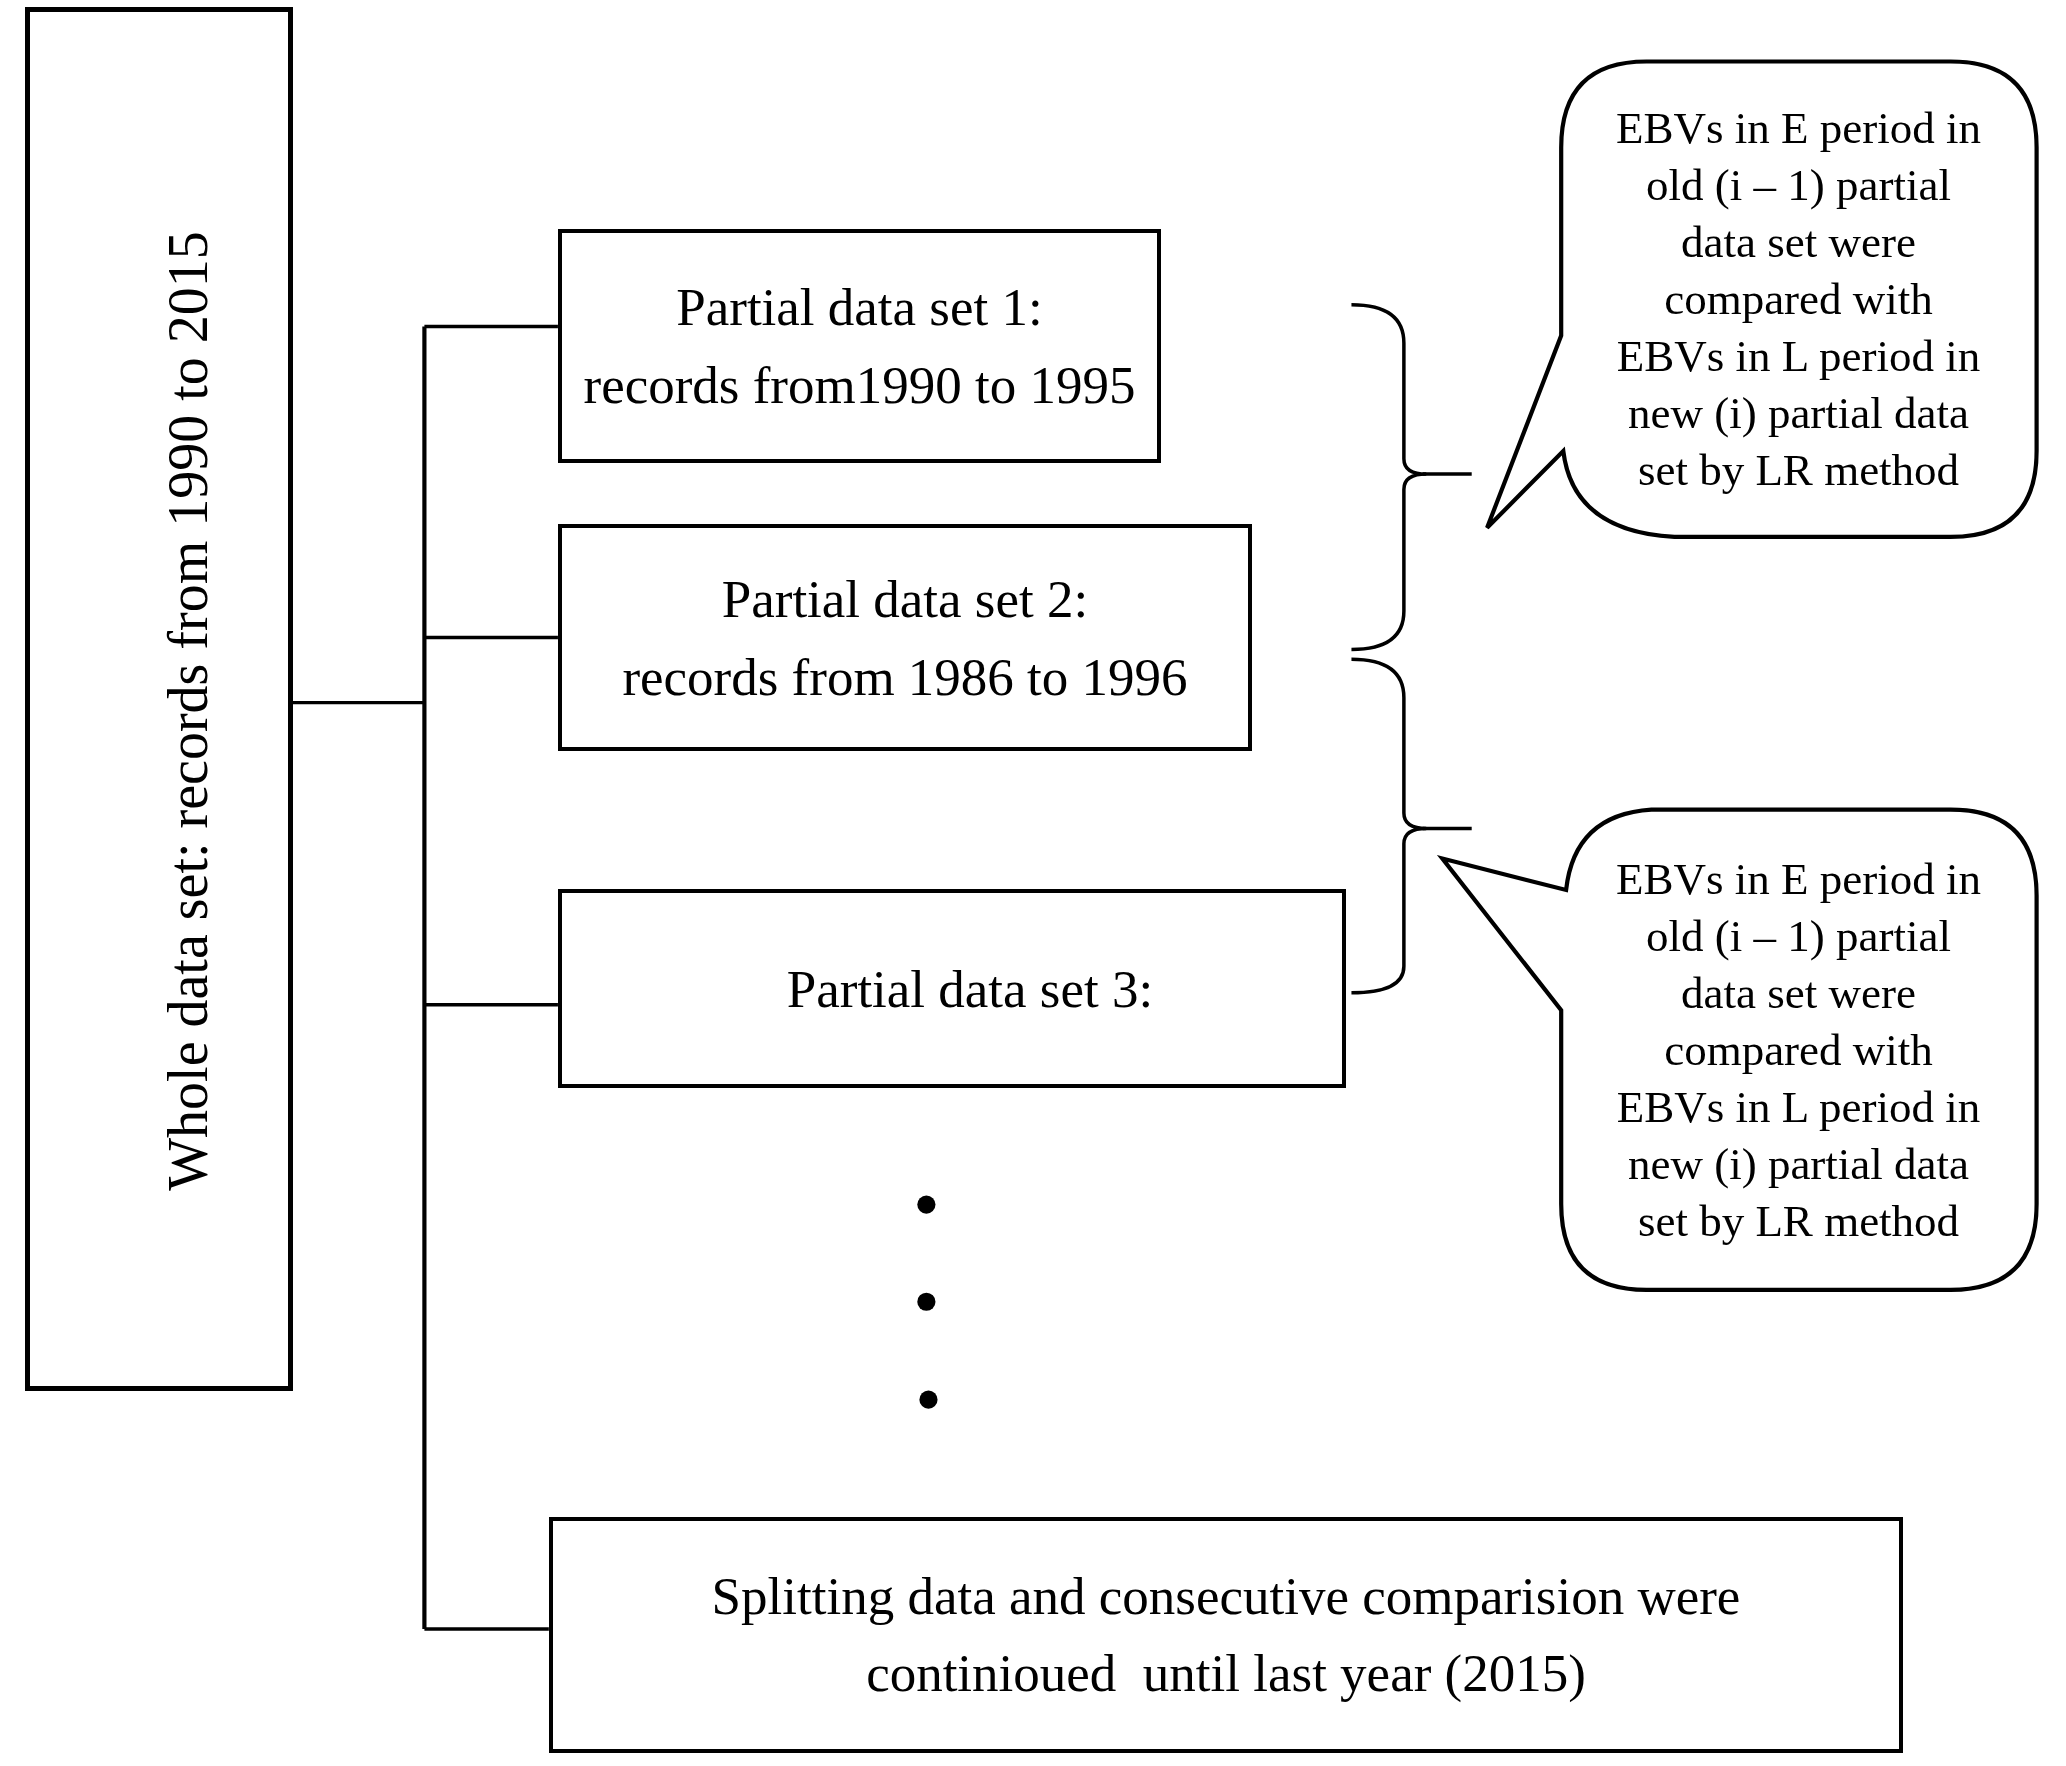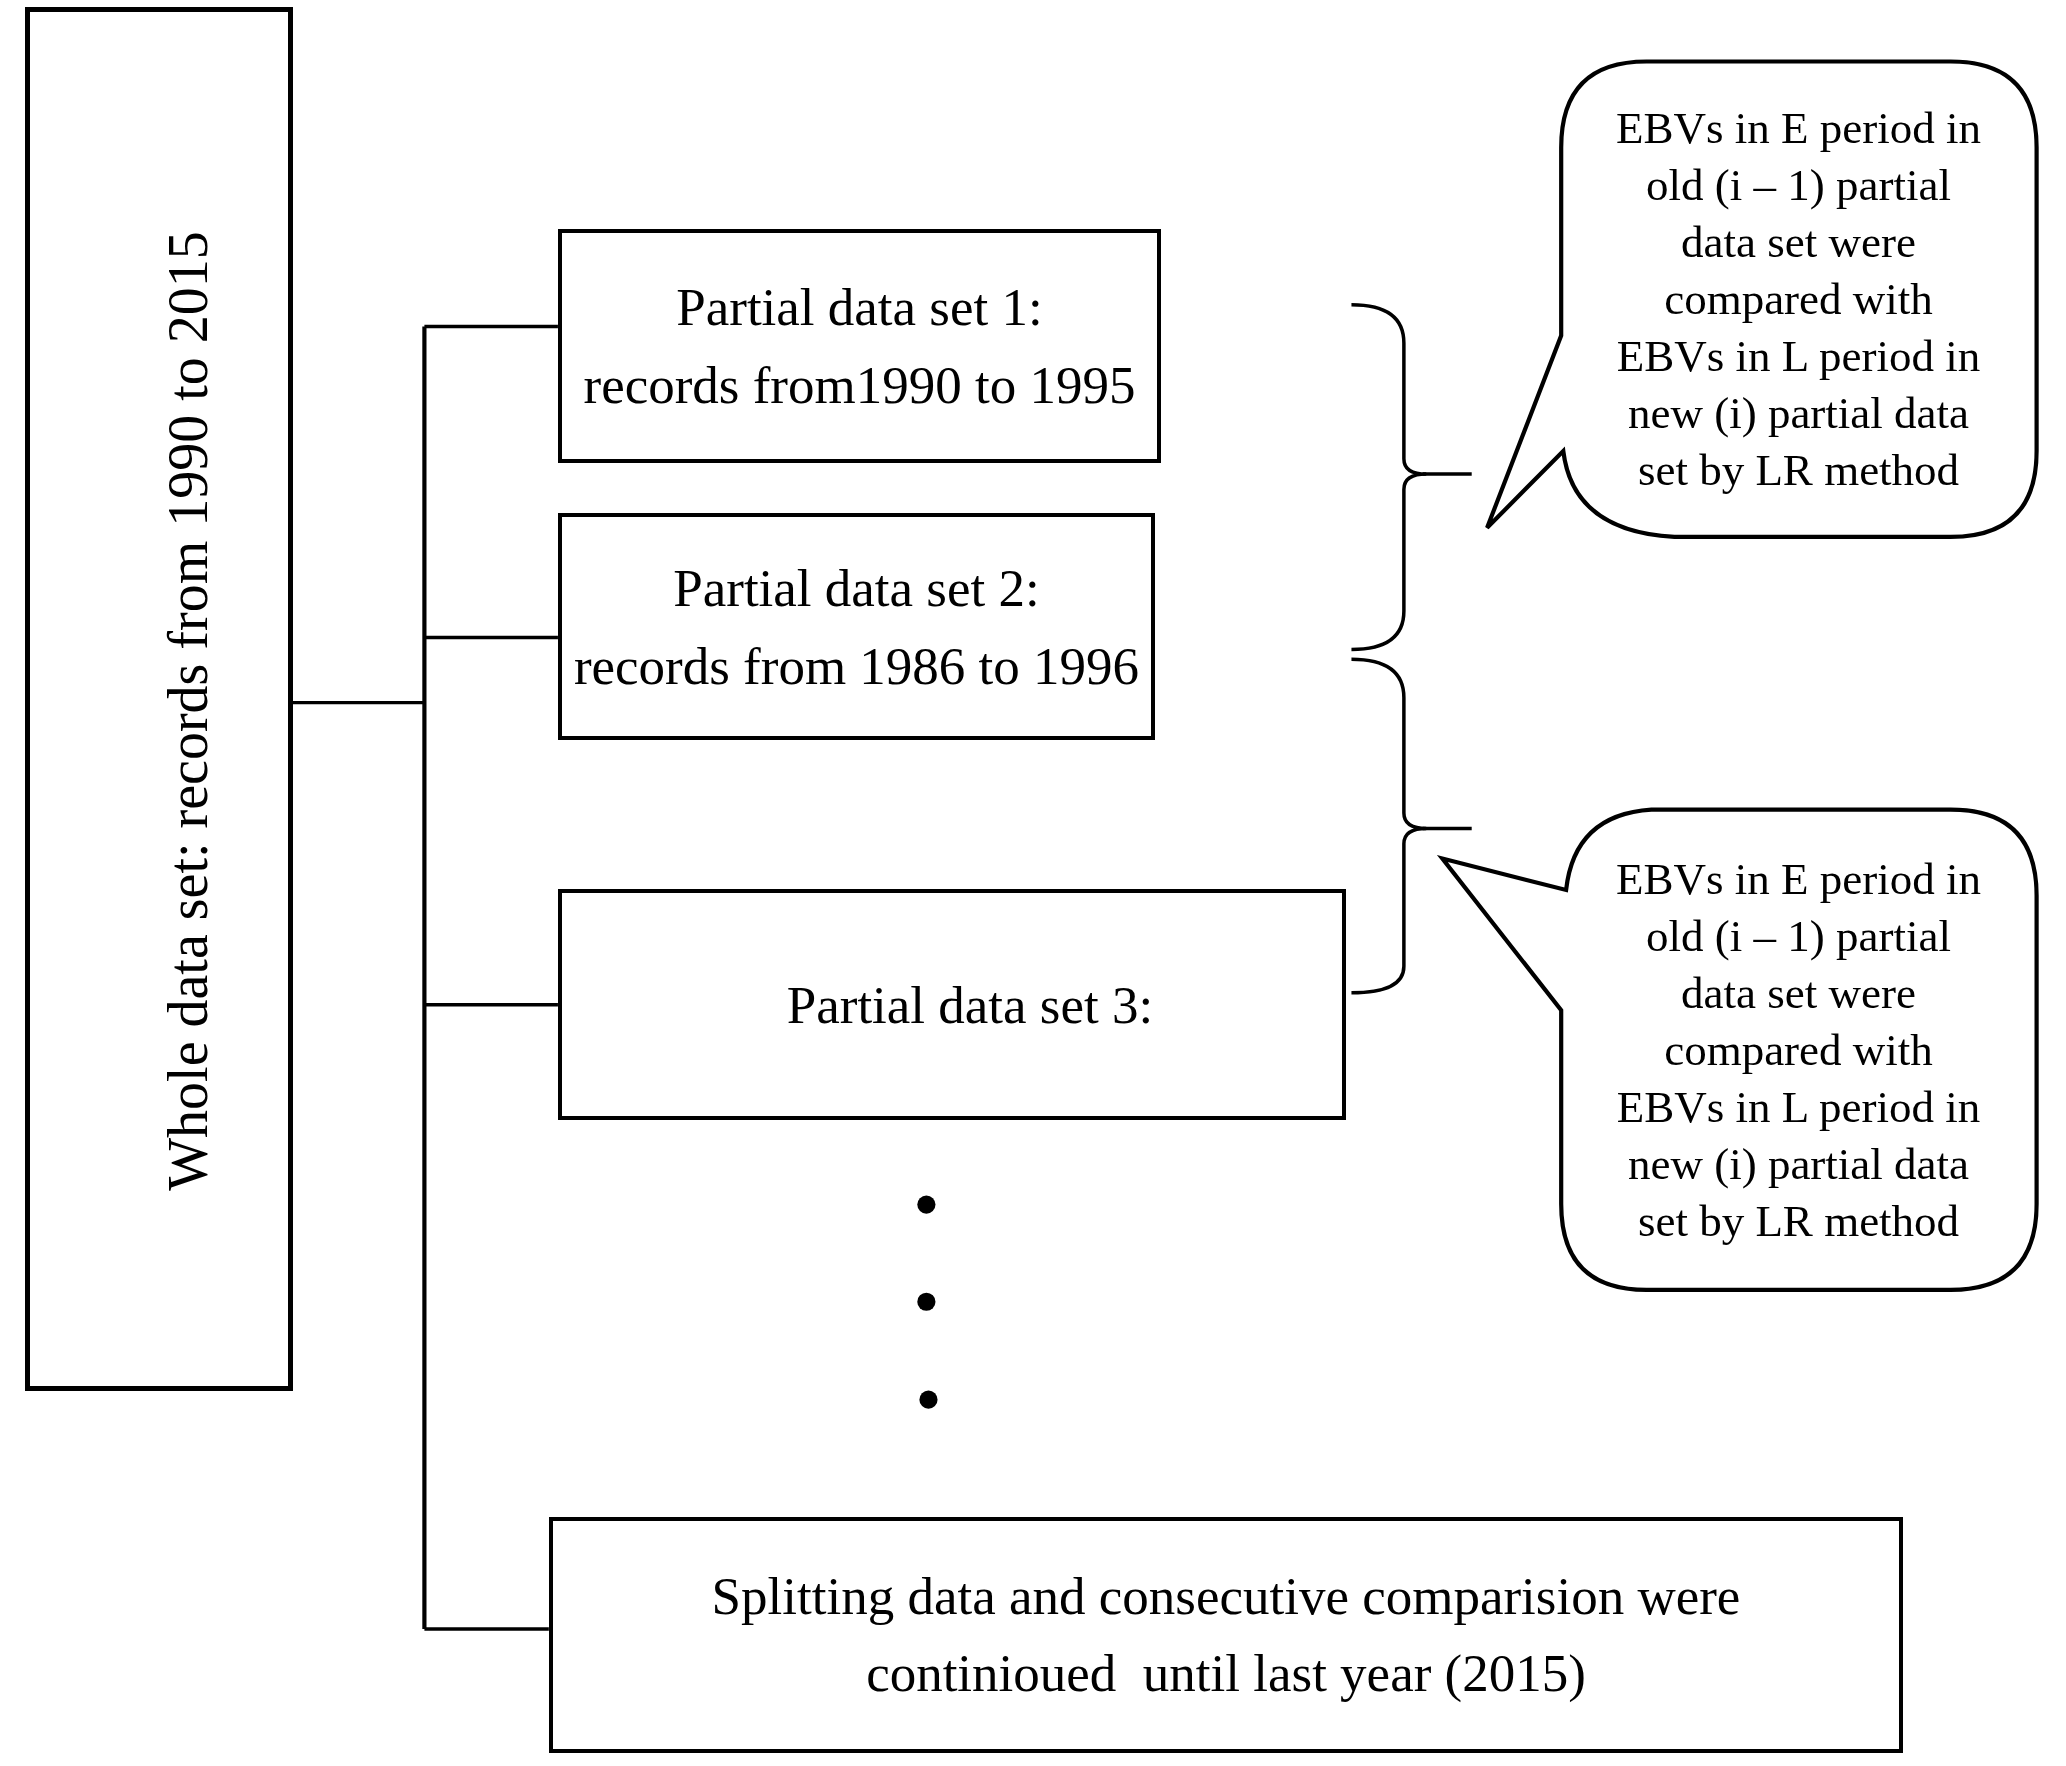--- a/index.html
+++ b/index.html
@@ -83,26 +83,26 @@
 
   <div class="box whole-box" style="left:24.5px; top:7px; width:268px; height:1384px;">
     <span class="vertical-label">Whole data set: records from 1990 to 2015</span>
   </div>
 
   <div class="box partial-box" style="left:558px; top:229px; width:603px; height:234px;">
     <span class="ln">Partial data set 1:</span>
     <span class="ln">records from1990 to 1995</span>
   </div>
 
-  <div class="box partial-box" style="left:558px; top:513px; width:597px; height:227px;">
+  <div class="box partial-box" style="left:558px; top:524px; width:694px; height:227px;">
     <span class="ln">Partial data set 2:</span>
     <span class="ln">records from 1986 to 1996</span>
   </div>
 
-  <div class="box partial-box" style="left:558px; top:889px; width:788px; height:231px;padding-left:36px;">
+  <div class="box partial-box" style="left:558px; top:889px; width:788px; height:199px;padding-left:36px;">
     <span class="ln">Partial data set 3:</span>
   </div>
 
   <div class="box final-box" style="left:549px; top:1517px; width:1354px; height:236px;">
     <span class="ln">Splitting data and consecutive comparision were</span>
     <span class="ln pre">continioued  until last year (2015)</span>
   </div>
 
   <div class="callout-text" style="left:1568px; top:69px; width:461px; height:461px;">
     <span class="ln">EBVs in E period in</span>

